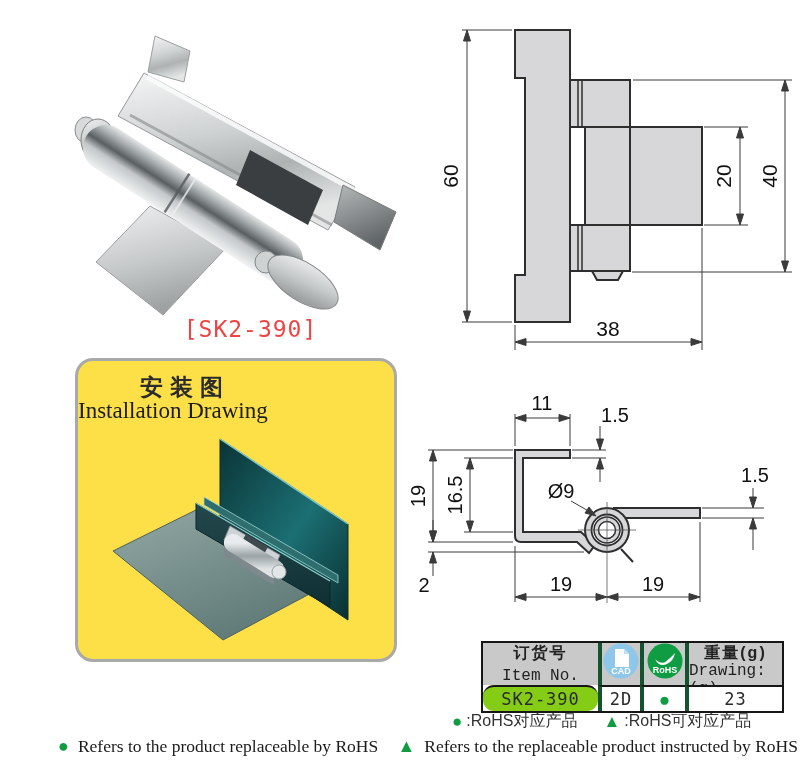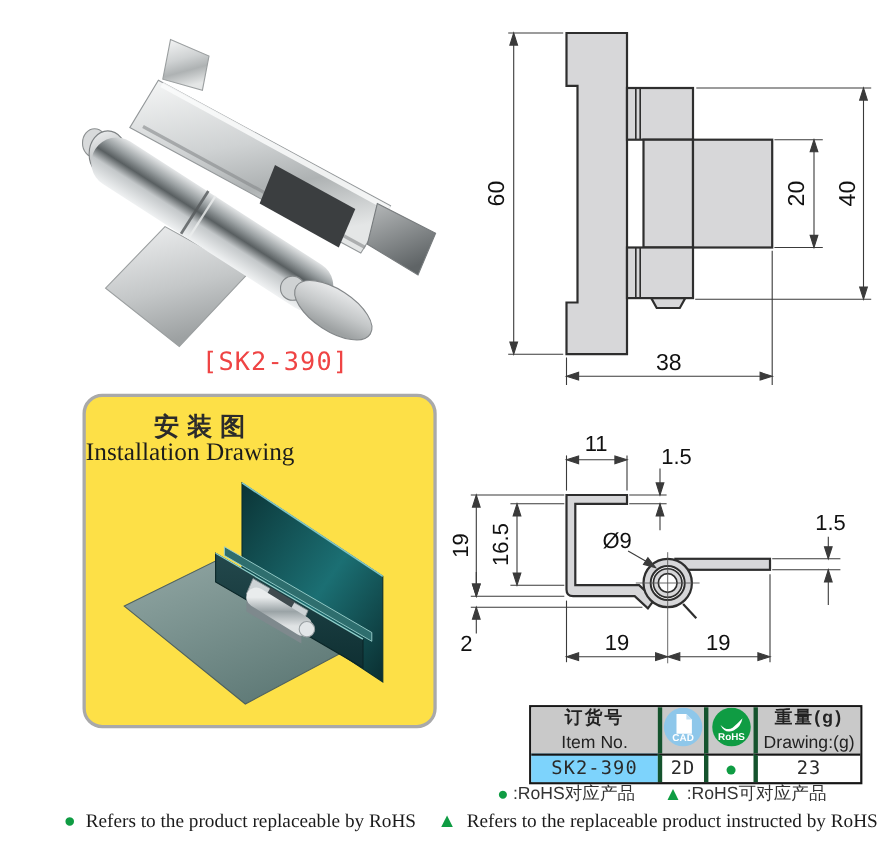--- a/index.html
+++ b/index.html
@@ -20,22 +20,22 @@
   .install-art{position:absolute;left:0;top:70px;}
 
   
   .spec-table{left:481px;top:641px;border:2px solid #161616;display:grid;
     grid-template-columns:115px 42px 45px 97px;grid-template-rows:42px 26px;background:#fff;}
   .cell{display:flex;flex-direction:column;align-items:center;justify-content:center;
     border-left:4px solid #14532d;border-top:2px solid #161616;overflow:hidden;}
   .cell.c0{border-left:none;} .cell.r0{border-top:none;}
   .hdr{background:#c9c9c9;justify-content:space-between;}
   .hdr .zh{font-size:16px;font-weight:600;letter-spacing:2px;color:#222;line-height:19px;}
-  .hdr .en{font-family:Liberation Sans, sans-serif;font-size:16px;color:#222;line-height:18px;}
-  .item-cell{background:#7dd3fc;}
+  .hdr .en{font-family:Liberation Mono, monospace;font-size:16px;color:#222;line-height:18px;}
+  .item-cell{background:#84cc16;border-radius:11px;}
   .val{font-family:"DejaVu Sans Mono",monospace;font-size:17px;color:#2a2a2a;letter-spacing:1px;}
   .dot-glyph{color:#0f9c43;font-size:19px;line-height:19px;}
 
   
   .legend{left:452px;top:711px;display:flex;align-items:center;gap:4px;
     font-size:16px;font-weight:500;color:#333;white-space:nowrap;}
   .legend .sep{width:18px;}
   .legend .g{color:#0f9c43;font-size:17px;}
   .footer-note{left:58px;top:736px;width:740px;display:flex;align-items:center;gap:9px;
     font-family:"Liberation Serif",serif;font-size:17.5px;color:#1b1b1b;white-space:nowrap;}

